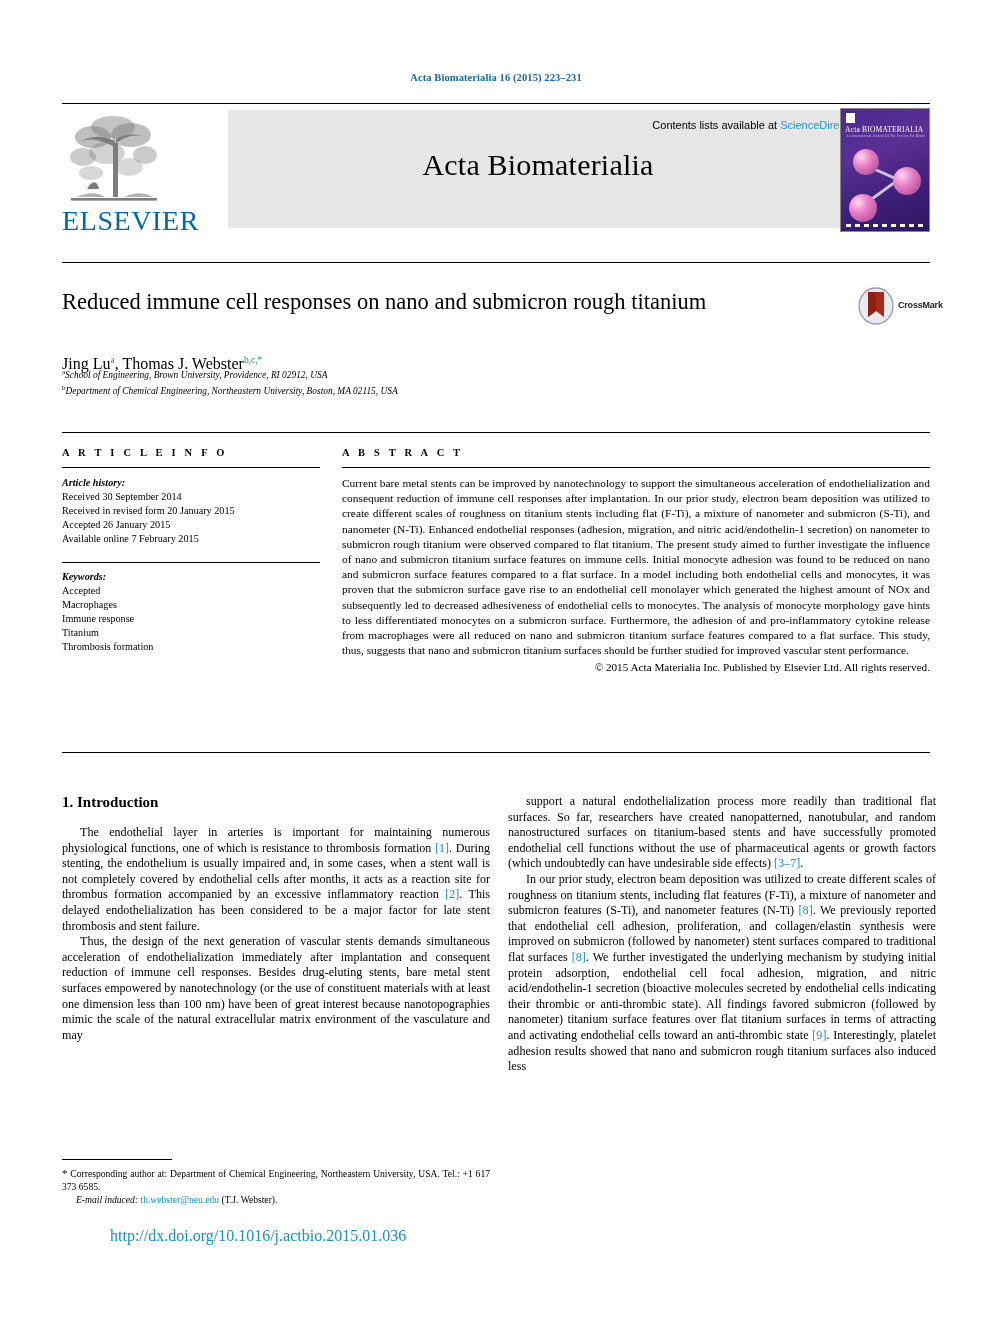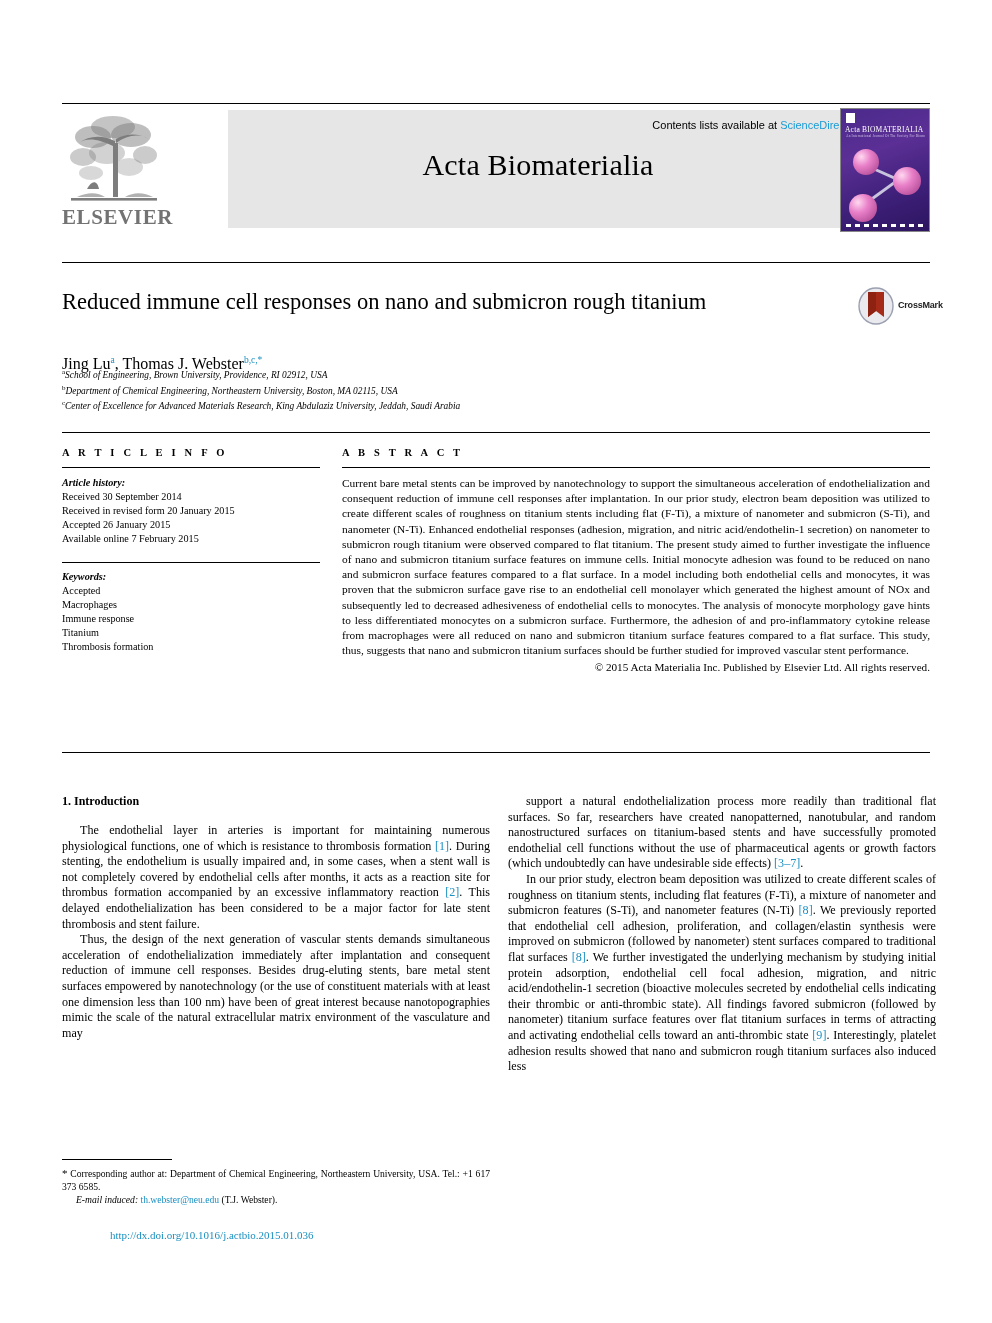--- a/index.html
+++ b/index.html
@@ -59,24 +59,23 @@
     position: absolute;
     left: 7px; top: 4px;
     width: 90px; height: 92px;
   }
   .elsevier .wordmark {
     position: absolute;
     left: 0; top: 96px;
     width: 104px;
     text-align: center;
     font-family: "Liberation Serif", serif;
-    font-size: 21px;
+    font-size: 28px;
     letter-spacing: .6px;
-    color: #737373;
-    font-weight: bold;
+    color: #0369a1;
   }
   .centerbox {
     position: absolute;
     left: 166px;
     top: 7px;
     width: 620px;
     height: 118px;
     background: #e6e6e6;
   }
   .contents-line {
@@ -274,21 +273,21 @@
   }
   .body-right {
     position: absolute;
     top: 794px;
     left: 508px;
     width: 428px;
   }
   .h1 {
     font-family: "Liberation Serif", serif;
     font-weight: bold;
-    font-size: 12px;
+    font-size: 15px;
     margin: 0 0 14px 0;
   }
   .body-left p, .body-right p {
     margin: 0;
     font-size: 12.1px;
     line-height: 15.6px;
     text-align: justify;
     text-indent: 18px;
   }
   .ref { color: #1a8fc1; }
@@ -315,34 +314,35 @@
   .footnote .fn-em { font-style: italic; }
 
   .bottom-block {
     position: absolute;
     left: 62px;
     top: 1229px;
     width: 520px;
   }
   .doi {
     color: #1a8fc1;
-    font-size: 11px;
+    font-size: 16px;
     line-height: 13px;
     padding-left: 48px;
   }
   .issn {
     font-size: 10.6px;
     line-height: 14px;
   }
 </style>
 </head>
 <body>
 
 <div class="page">
 
+  <div class="runhead">Acta Biomaterialia 16 (2015) 223–231</div>
 
   <div class="masthead">
     <div class="topline"></div>
 
     <div class="elsevier">
       <svg class="tree" viewBox="0 0 90 92">
         <g fill="#7d7d7d">
           <path d="M44 84 L44 30 L49 30 L49 84 Z"></path>
           <path d="M46 34 C30 26 18 24 10 30 C20 22 34 22 46 28 Z"></path>
           <path d="M47 30 C58 22 70 20 80 26 C70 20 57 20 47 26 Z"></path>
@@ -396,21 +396,20 @@
     <div class="cmtext">CrossMark</div>
   </div>
 
   <div class="authors">
     <span>Jing Lu</span><sup>a</sup><span>, Thomas J. Webster</span><sup>b,c,</sup><sup>*</sup>
   </div>
 
   <div class="affils">
     <div><sup>a</sup><span>School of Engineering, Brown University, Providence, RI 02912, USA</span></div>
     <div><sup>b</sup><span>Department of Chemical Engineering, Northeastern University, Boston, MA 02115, USA</span></div>
-    <div><sup>c</sup><span>Center of Excellence for Advanced Materials Research, King Abdulaziz University, Jeddah, Saudi Arabia</span></div>
   </div>
 
   <div class="info-rule-top"></div>
 
   <div class="col-info">
     <div class="sec-head">A R T I C L E    I N F O</div>
     <div class="hr-thin"></div>
     <div class="hist-title">Article history:</div>
     <div class="hist-line">Received 30 September 2014</div>
     <div class="hist-line">Received in revised form 20 January 2015</div>

